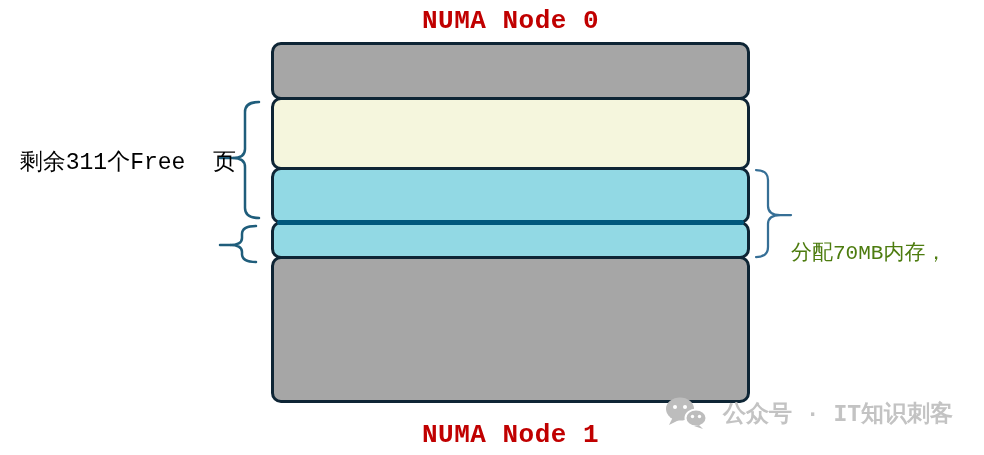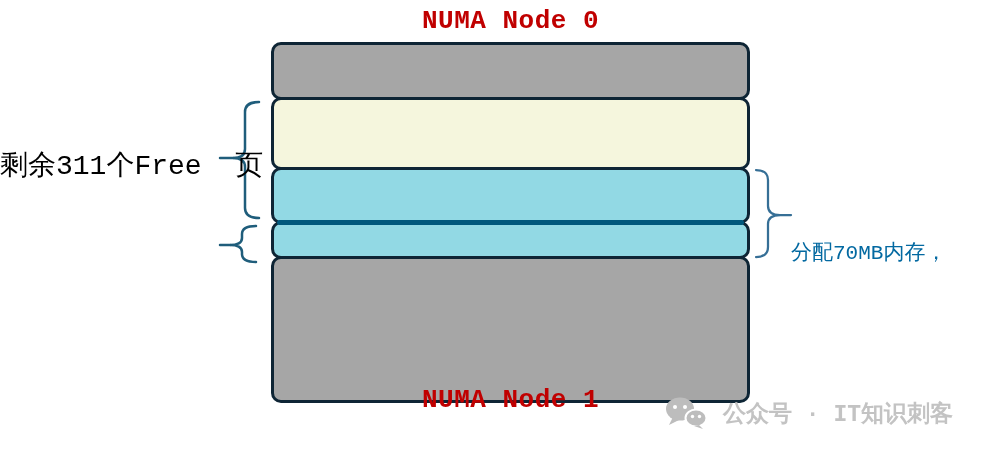--- a/index.html
+++ b/index.html
@@ -5,42 +5,42 @@
   html,body{margin:0;padding:0;background:#ffffff;}
   .canvas{
     position:relative;width:984px;height:455px;background:#ffffff;overflow:hidden;
     font-family:Liberation Mono, monospace;
   }
   .node-title{
     position:absolute;left:271px;width:479px;text-align:center;
     font-size:26px;font-weight:bold;letter-spacing:0.5px;
   }
   .title-top{top:6px;}
-  .title-bottom{top:385px;}
+  .title-bottom{top:420px;}
   .seg{
     position:absolute;left:271px;width:479px;box-sizing:border-box;
     border:3px solid #0e2535;border-radius:10px;
   }
   .seg1{top:42px;height:58px;}
   .seg2{top:97px;height:73px;}
   .seg3{top:167px;height:57px;}
   .seg4{top:221px;height:38px;}
   .seg5{top:256px;height:147px;}
   .seam{
     position:absolute;left:277px;width:467px;top:220px;height:5px;border-radius:3px;
   }
   .overlay{position:absolute;left:0;top:0;pointer-events:none;}
   .side-label{
-    position:absolute;left:0;width:220px;text-align:right;
-    font-size:28px;color:#000;white-space:pre;
+    position:absolute;left:16px;width:220px;text-align:right;
+    font-size:23px;color:#000;white-space:pre;
   }
   .label-311{top:146px;}
   .label-13{top:232px;}
   .alloc-label{
-    position:absolute;left:791px;top:186px;font-size:21px;line-height:27px;color:#0369a1;white-space:pre;
+    position:absolute;left:791px;top:186px;font-size:21px;line-height:27px;color:#4d7c0f;white-space:pre;
   }
   .watermark{
     position:absolute;left:664px;top:396px;display:flex;align-items:center;gap:15px;
     font-size:23px;font-weight:bold;
   }
   .watermark svg{display:block;}
 </style>
 </head>
 <body>
 

